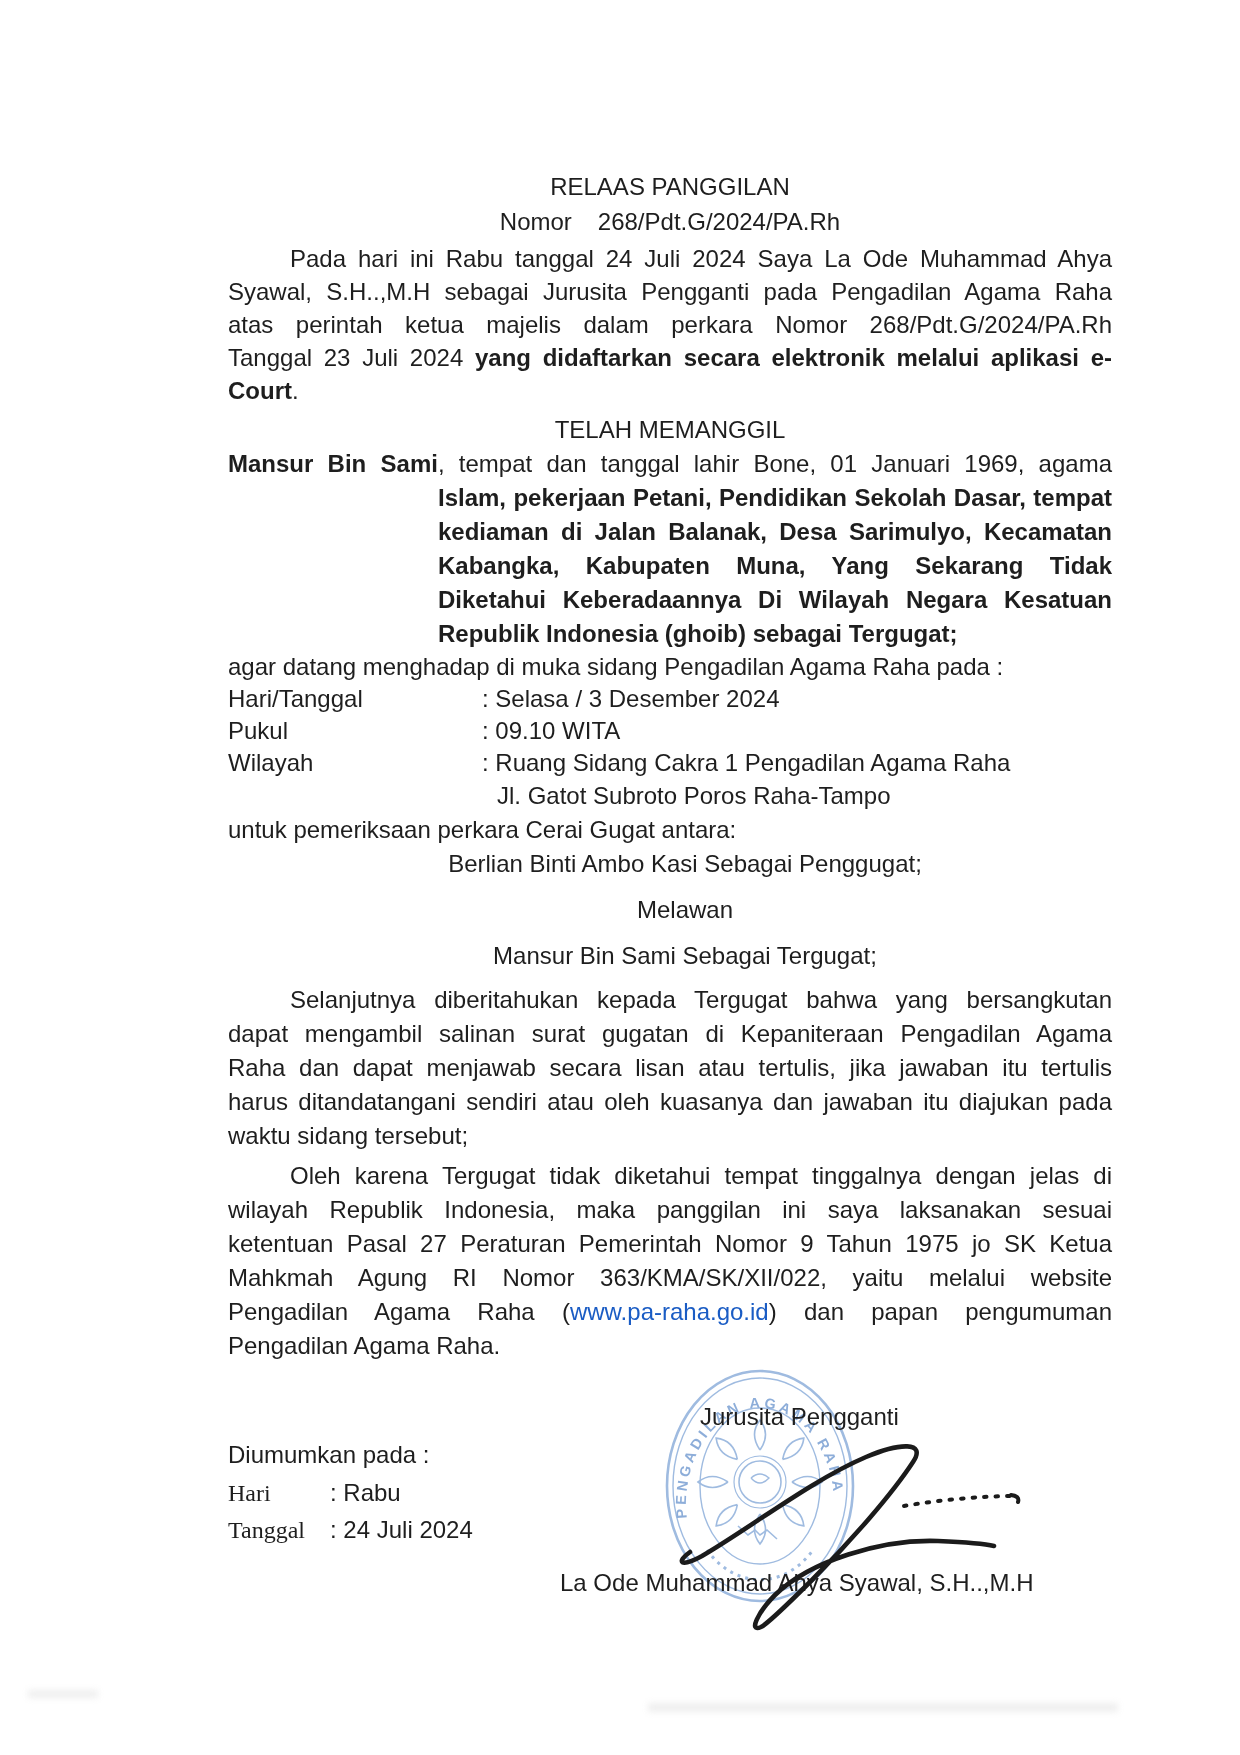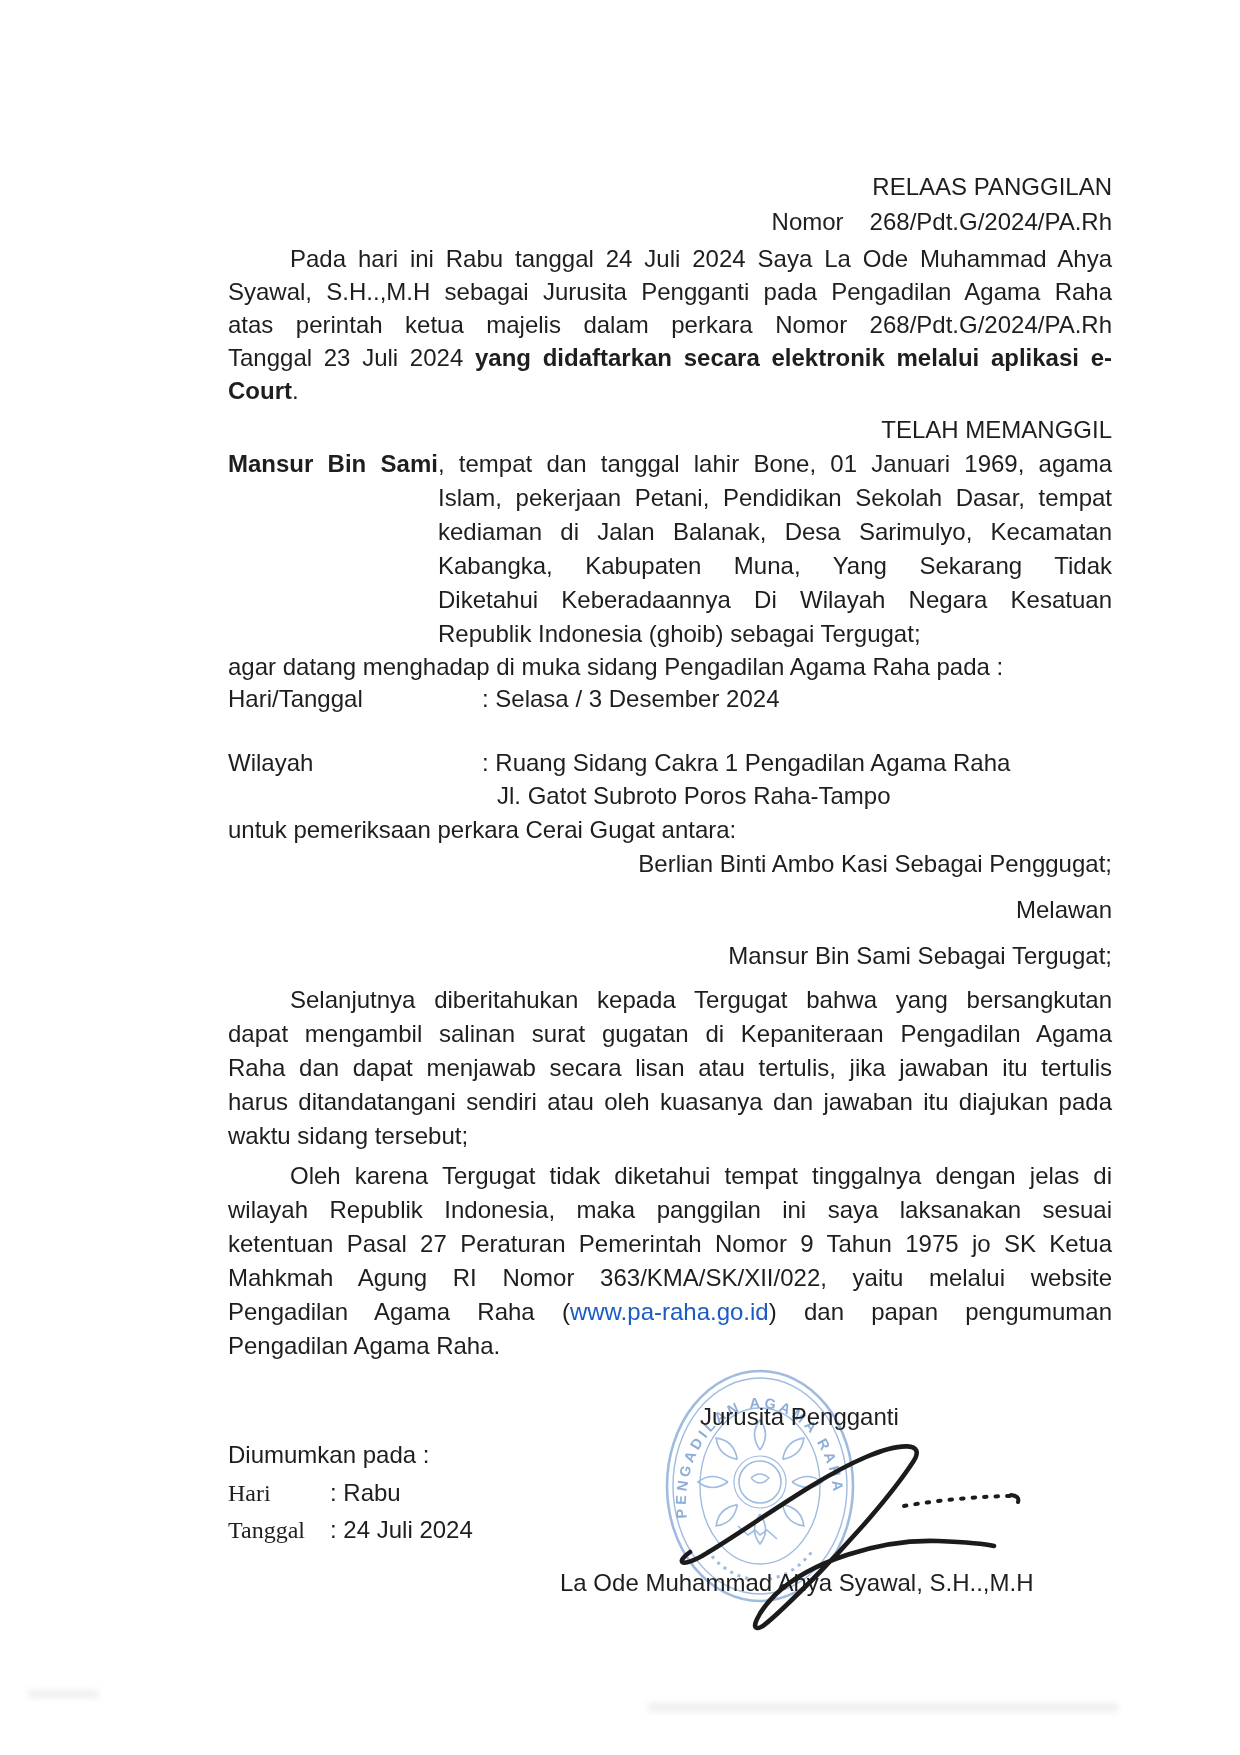--- a/index.html
+++ b/index.html
@@ -4,23 +4,23 @@
 <style>
   html,body{margin:0;padding:0;background:#ffffff;}
   .page{
     position:relative;width:1240px;height:1755px;background:#ffffff;
     font-family:"Liberation Sans",sans-serif;font-size:24px;color:#1e1e1e;
     overflow:hidden;
   }
   .line{position:absolute;left:228px;width:884px;height:33px;line-height:33px;white-space:nowrap;}
   .j{text-align:justify;text-align-last:justify;white-space:normal;}
   .ind{text-indent:62px;}
-  .center{text-align:right;}
+  .center{text-align:center;}
   .shift{padding-left:30px;box-sizing:border-box;}
-  .cont{left:438px;width:674px;}
+  .cont{left:438px;width:674px;font-weight:bold;}
   .b{font-weight:bold;}
   .numgap{margin-left:26px;}
   .slabel{display:inline-block;}
   .sval{position:absolute;left:254px;top:0;}
   .alabel{display:inline-block;width:102px;font-family:Liberation Serif, serif;}
   .link{color:#1a5cc4;text-decoration-color:#1a5cc4;cursor:pointer;}
   .sig-role{position:absolute;left:700px;top:1400px;width:360px;height:33px;line-height:33px;z-index:3;}
   .sig-name{position:absolute;left:560px;top:1566px;width:600px;height:33px;line-height:33px;text-align:left;z-index:4;}
   .stamp{position:absolute;left:655px;top:1358px;z-index:1;}
   .signature{position:absolute;left:640px;top:1420px;z-index:5;}
@@ -45,20 +45,21 @@
   <div class="line j" style="top:447px"><span class="b">Mansur Bin Sami</span><span>, tempat dan tanggal lahir Bone, 01 Januari 1969, agama</span></div>
   <div class="line j cont" style="top:481px">Islam, pekerjaan Petani, Pendidikan Sekolah Dasar, tempat</div>
   <div class="line j cont" style="top:515px">kediaman di Jalan Balanak, Desa Sarimulyo, Kecamatan</div>
   <div class="line j cont" style="top:549px">Kabangka, Kabupaten Muna, Yang Sekarang Tidak</div>
   <div class="line cont" style="top:617px">Republik Indonesia (ghoib) sebagai  Tergugat;</div>
   <div class="line j cont" style="top:583px">Diketahui Keberadaannya Di Wilayah Negara Kesatuan</div>
 
   <div class="line" style="top:650px">agar datang menghadap di muka sidang Pengadilan Agama Raha pada :</div>
 
   <div class="line" style="top:682px"><span class="slabel">Hari/Tanggal</span><span class="sval">: Selasa / 3 Desember 2024</span></div>
+  <div class="line" style="top:714px"><span class="slabel">Pukul</span><span class="sval">: 09.10 WITA</span></div>
   <div class="line" style="top:746px"><span class="slabel">Wilayah</span><span class="sval">: Ruang Sidang Cakra 1 Pengadilan Agama Raha</span></div>
   <div class="line" style="top:779px;left:497px;width:620px">Jl. Gatot Subroto Poros Raha-Tampo</div>
 
   <div class="line" style="top:813px">untuk pemeriksaan perkara  Cerai Gugat antara:</div>
   <div class="line center shift" style="top:847px">Berlian Binti Ambo Kasi Sebagai  Penggugat;</div>
   <div class="line center shift" style="top:893px">Melawan</div>
   <div class="line center shift" style="top:939px">Mansur Bin Sami Sebagai  Tergugat;</div>
 
   <div class="line j ind" style="top:983px">Selanjutnya diberitahukan kepada Tergugat bahwa yang bersangkutan</div>
   <div class="line j" style="top:1017px">dapat mengambil salinan surat gugatan di Kepaniteraan Pengadilan Agama</div>

